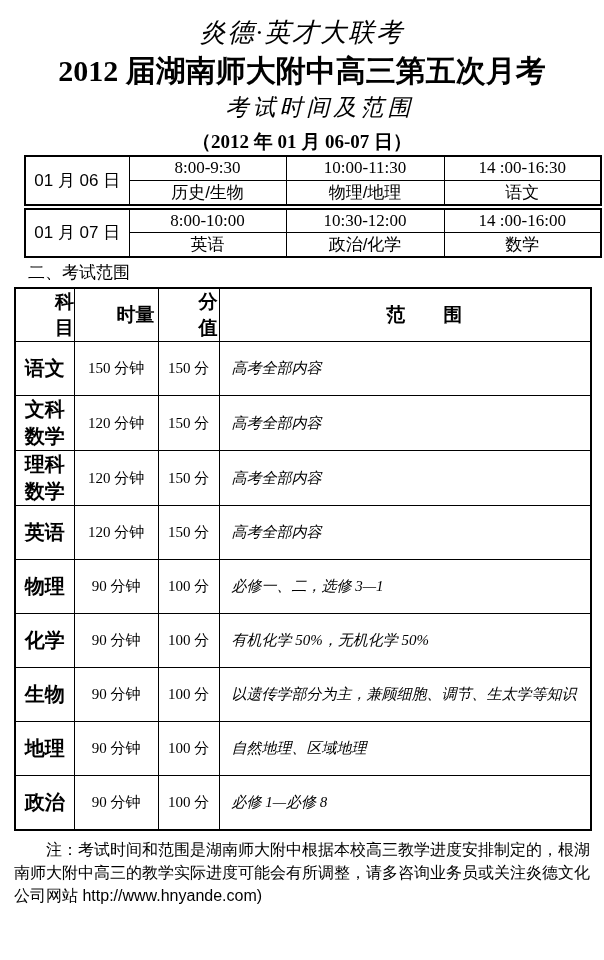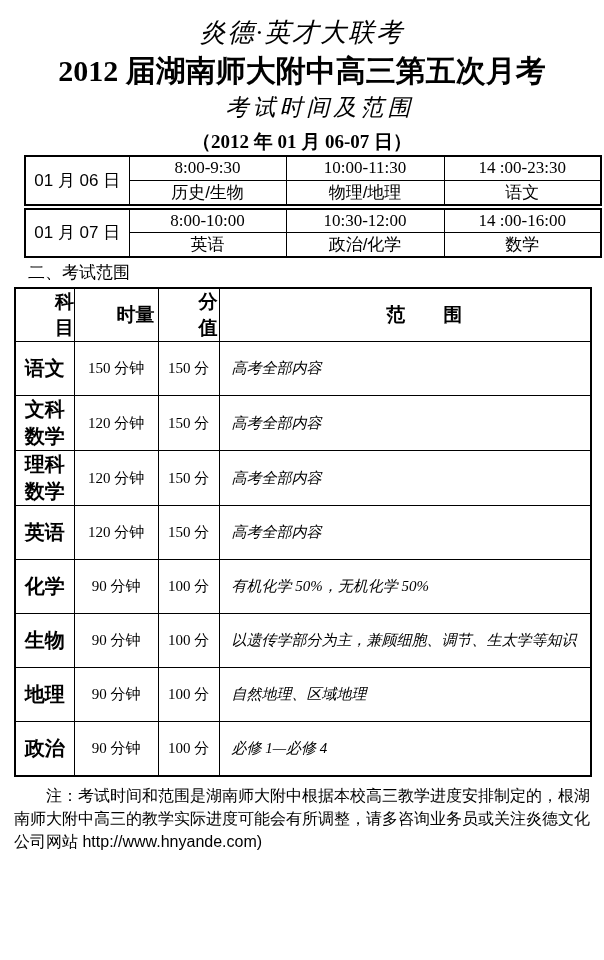--- a/index.html
+++ b/index.html
@@ -121,21 +121,21 @@
         <col style="width:104px">
         <col style="width:157px">
         <col style="width:158px">
         <col style="width:157px">
       </colgroup>
     <tbody>
         <tr>
       <td class="date-cell" rowspan="2">01 月 06 日</td>
       <td class="time-cell">8:00-9:30</td>
       <td class="time-cell">10:00-11:30</td>
-      <td class="time-cell">14 :00-23:30</td>
+      <td class="time-cell">14 :00-16:30</td>
     </tr>
     <tr>
       <td class="subj-cell">历史/生物</td>
       <td class="subj-cell">物理/地理</td>
       <td class="subj-cell">语文</td>
     </tr>
   </tbody>
     </table>
 
   <table class="t1">
@@ -194,20 +194,26 @@
       <td class="metric-cell">150 分</td>
       <td class="scope-cell">高考全部内容</td>
     </tr>
     <tr>
       <td class="subject-cell">英语</td>
       <td class="metric-cell">120 分钟</td>
       <td class="metric-cell">150 分</td>
       <td class="scope-cell">高考全部内容</td>
     </tr>
     <tr>
+      <td class="subject-cell">物理</td>
+      <td class="metric-cell">90 分钟</td>
+      <td class="metric-cell">100 分</td>
+      <td class="scope-cell">必修一、二，选修 3—1</td>
+    </tr>
+    <tr>
       <td class="subject-cell">化学</td>
       <td class="metric-cell">90 分钟</td>
       <td class="metric-cell">100 分</td>
       <td class="scope-cell">有机化学 50%，无机化学 50%</td>
     </tr>
     <tr>
       <td class="subject-cell">生物</td>
       <td class="metric-cell">90 分钟</td>
       <td class="metric-cell">100 分</td>
       <td class="scope-cell">以遗传学部分为主，兼顾细胞、调节、生太学等知识</td>
@@ -215,20 +221,20 @@
     <tr>
       <td class="subject-cell">地理</td>
       <td class="metric-cell">90 分钟</td>
       <td class="metric-cell">100 分</td>
       <td class="scope-cell">自然地理、区域地理</td>
     </tr>
     <tr>
       <td class="subject-cell">政治</td>
       <td class="metric-cell">90 分钟</td>
       <td class="metric-cell">100 分</td>
-      <td class="scope-cell">必修 1—必修 4</td>
+      <td class="scope-cell">必修 1—必修 8</td>
     </tr>
   </tbody>
     </table>
 
   <div class="footnote">注：考试时间和范围是湖南师大附中根据本校高三教学进度安排制定的，根湖南师大附中高三的教学实际进度可能会有所调整，请多咨询业务员或关注炎德文化公司网站 http://www.hnyande.com)</div>
 
 </div>
 
 </body></html>

